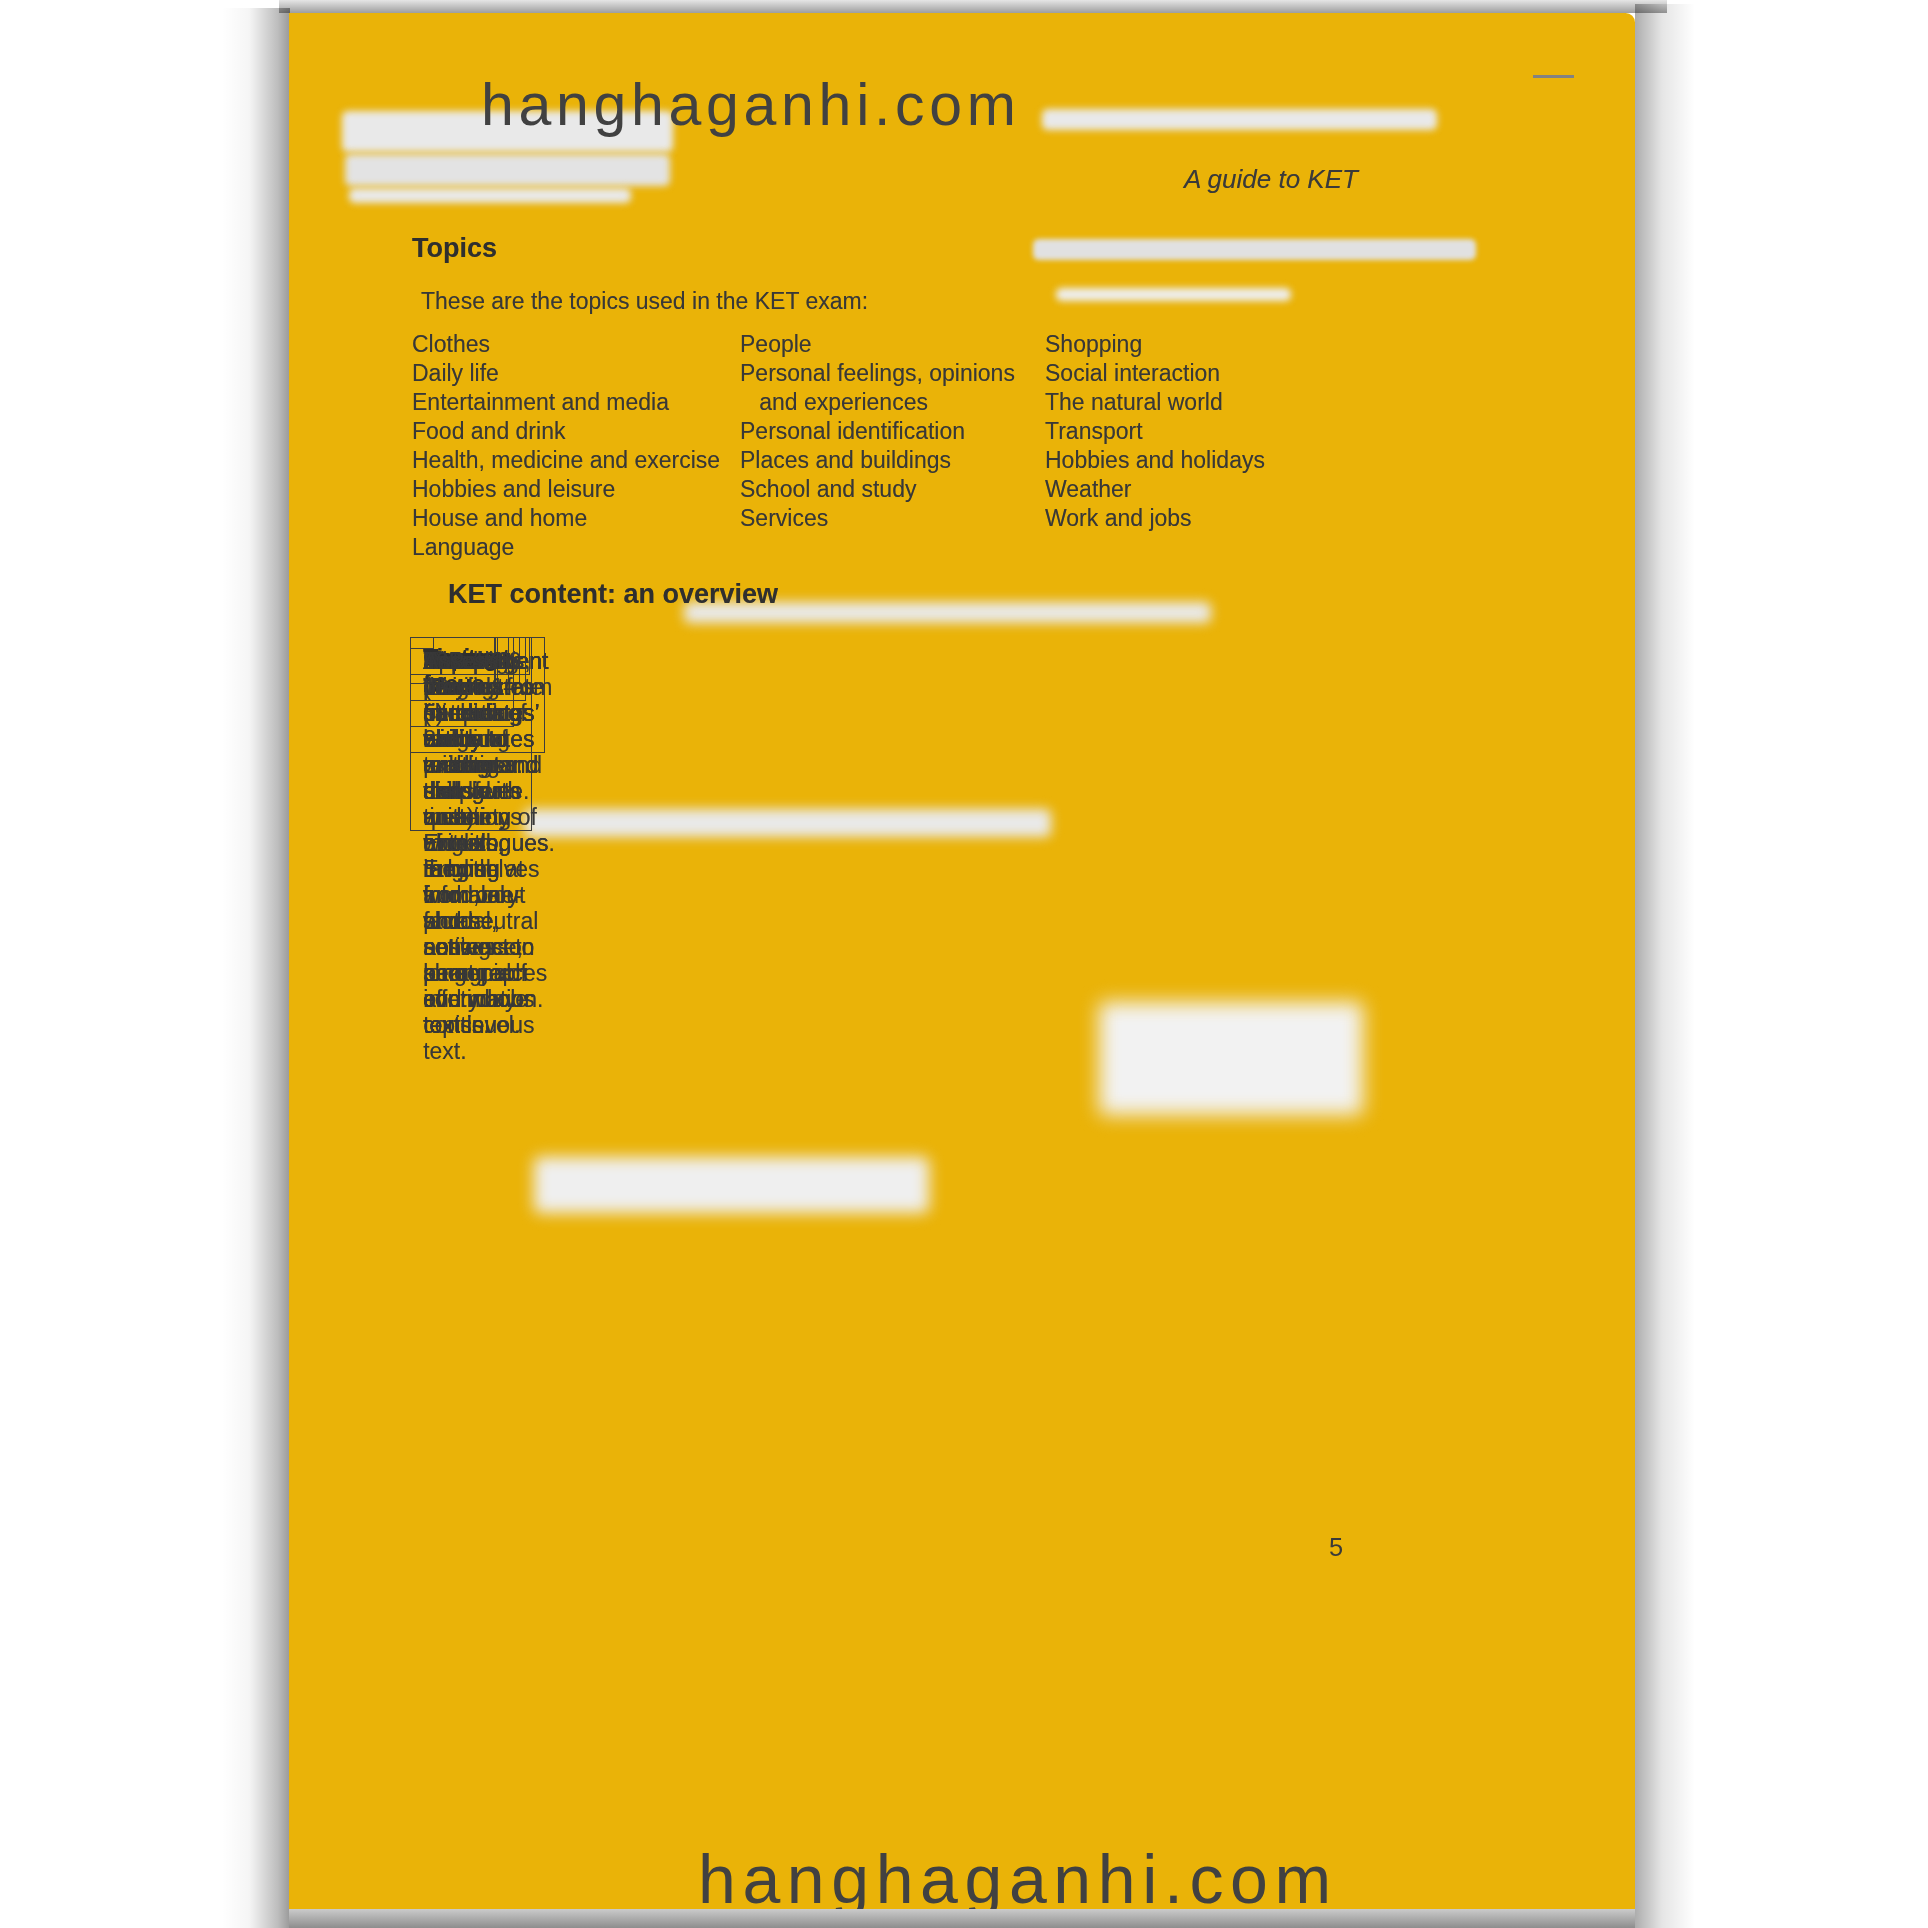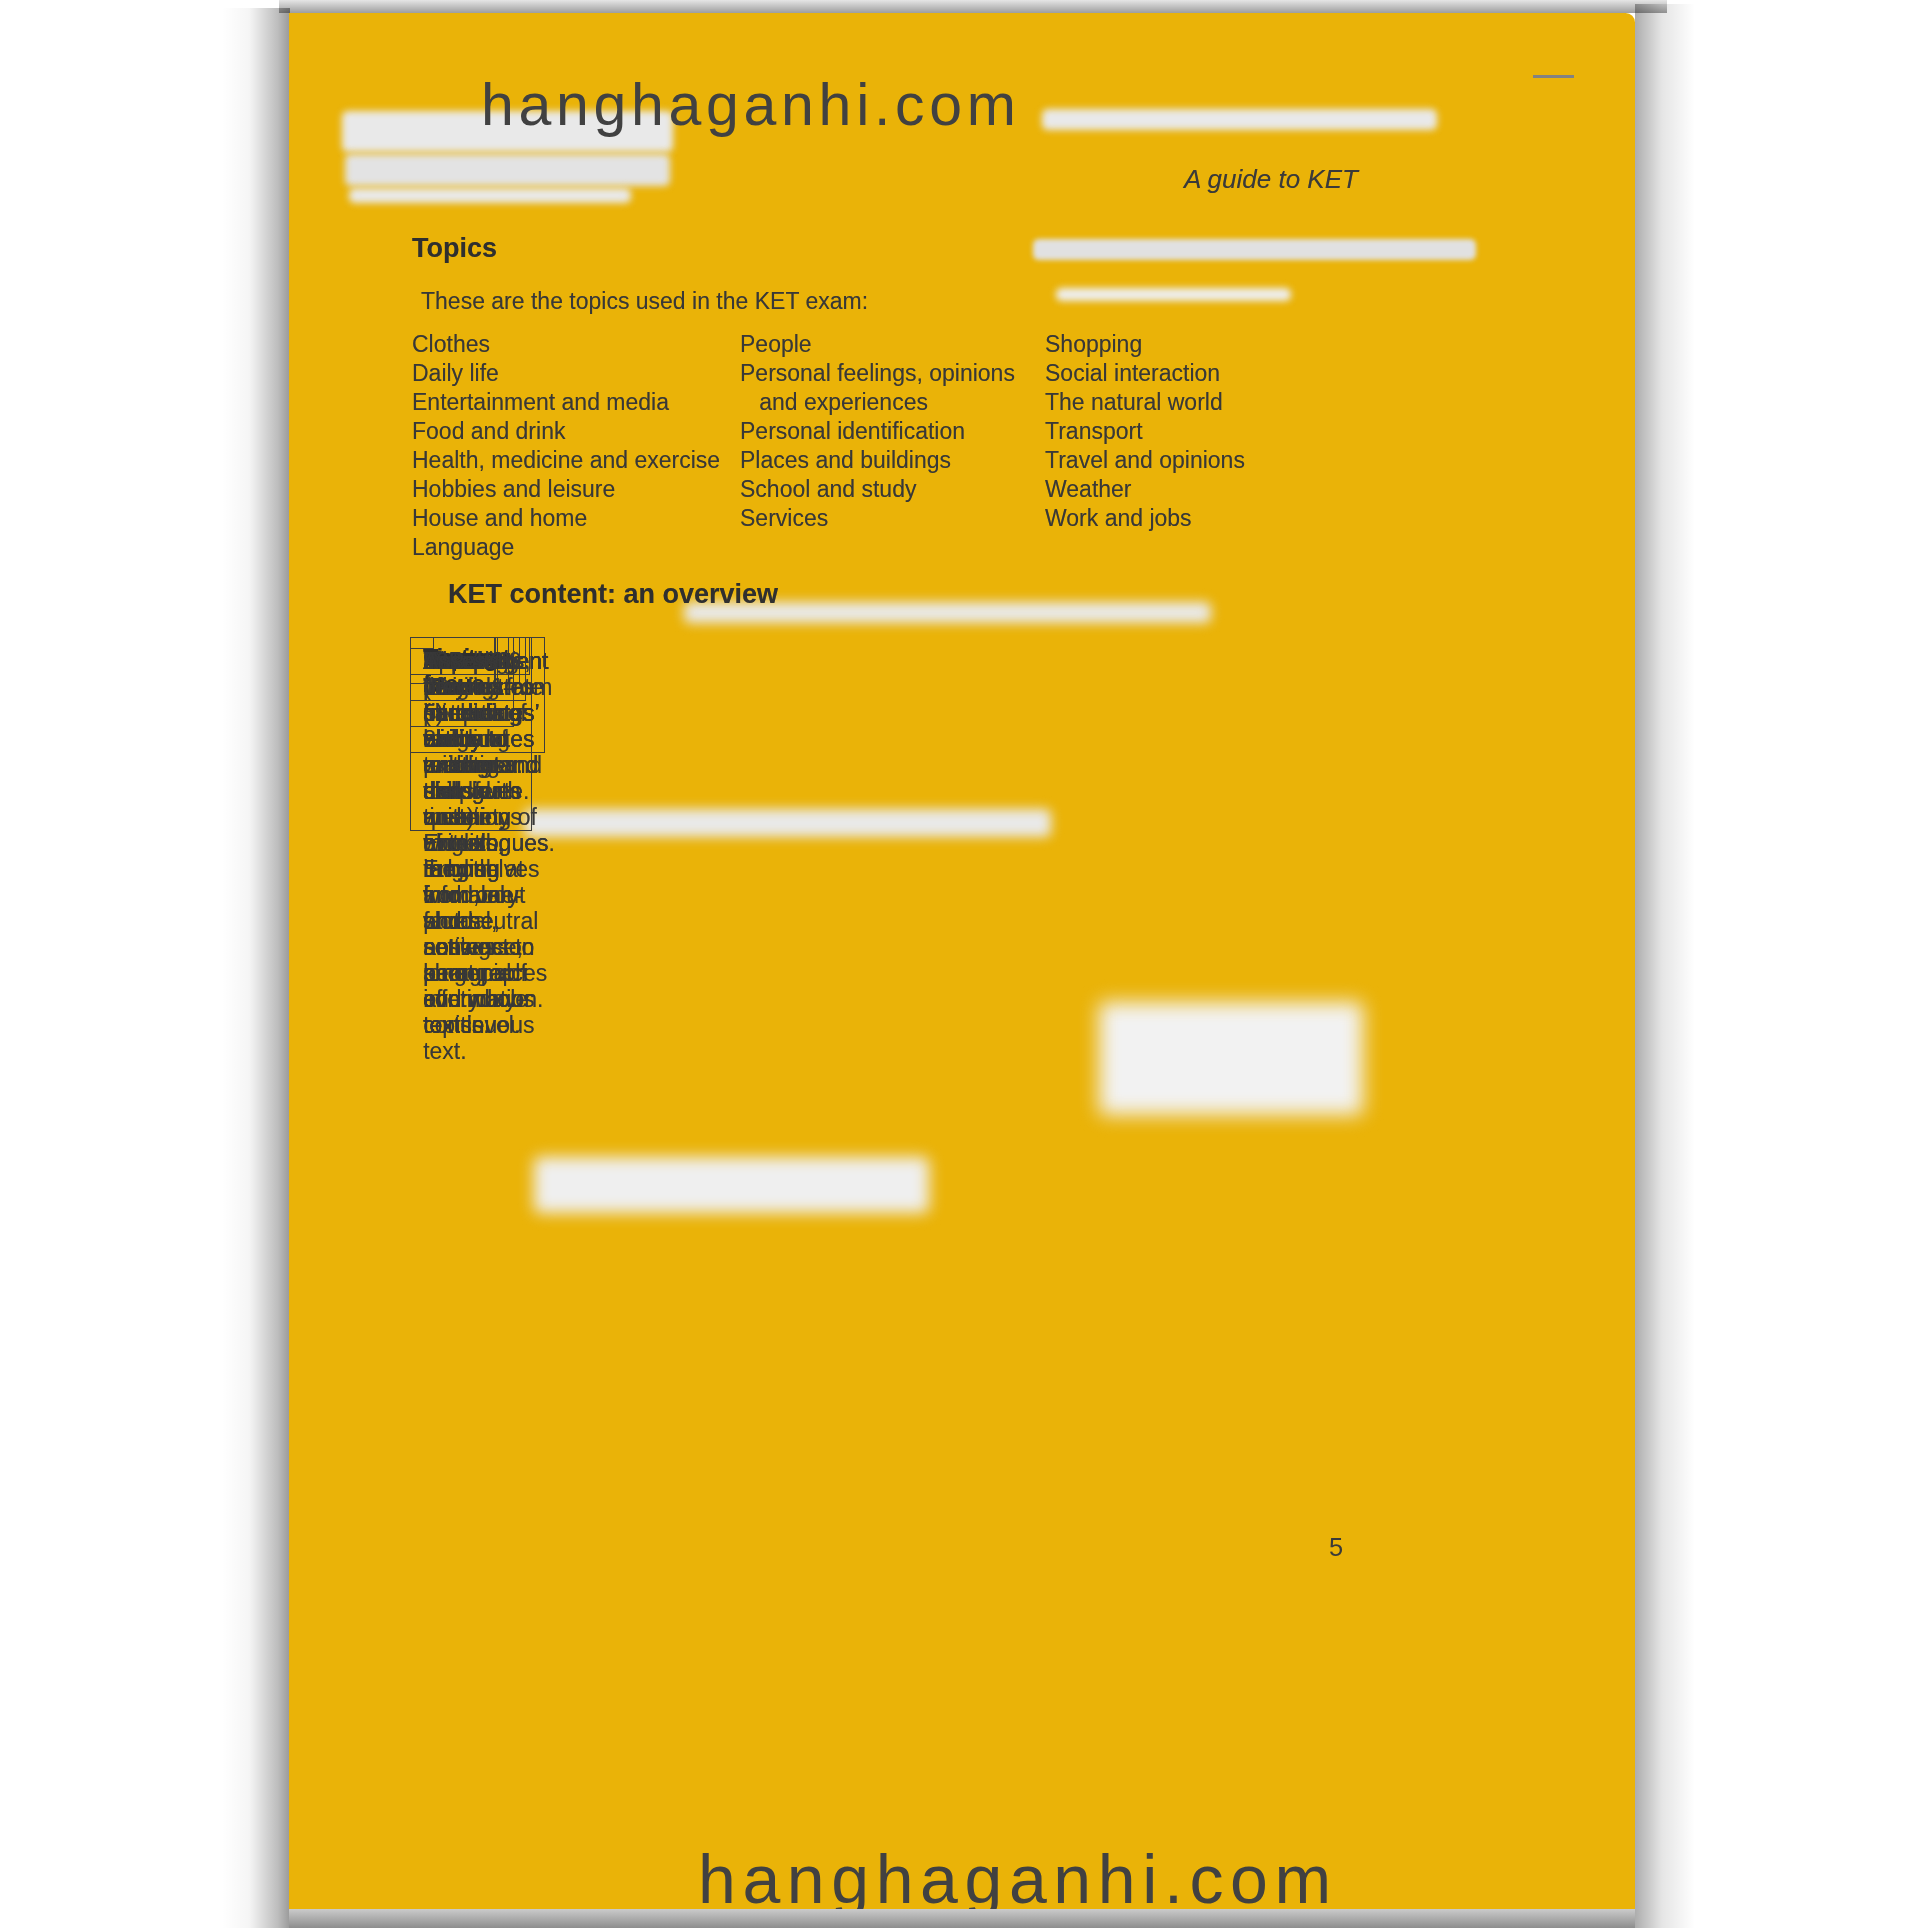--- a/index.html
+++ b/index.html
@@ -125,21 +125,21 @@
       <span class="topic-item">Personal identification</span>
       <span class="topic-item">Places and buildings</span>
       <span class="topic-item">School and study</span>
       <span class="topic-item">Services</span>
     </div>
     <div class="body-text topics-col topics-col-3">
       <span class="topic-item">Shopping</span>
       <span class="topic-item">Social interaction</span>
       <span class="topic-item">The natural world</span>
       <span class="topic-item">Transport</span>
-      <span class="topic-item">Travel and opinions</span>
+      <span class="topic-item">Hobbies and holidays</span>
       <span class="topic-item">Weather</span>
       <span class="topic-item">Work and jobs</span>
     </div>
 
     <div class="h-heading overview-heading">KET content: an overview</div>
 
     <table class="overview-table">
       <colgroup>
         <col style="width:97px">
           <col style="width:134px">

